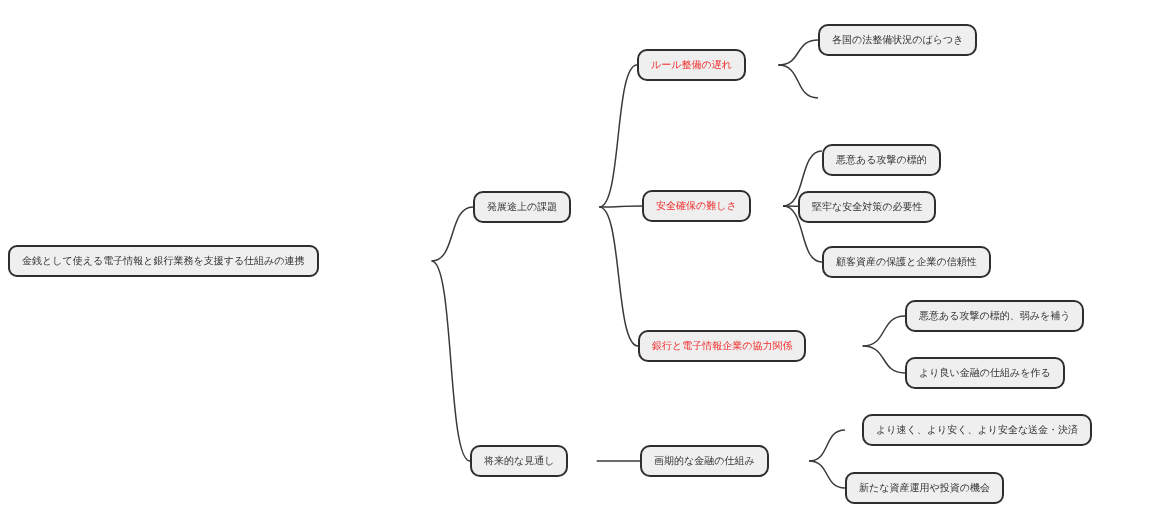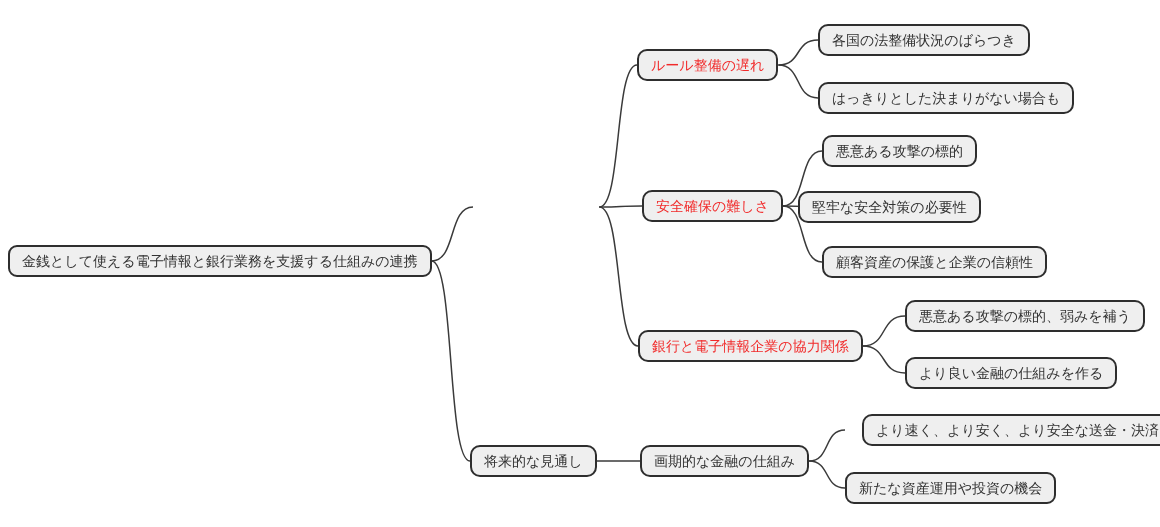--- a/index.html
+++ b/index.html
@@ -28,21 +28,21 @@
   }
   .node {
     position: absolute;
     box-sizing: border-box;
     height: 32px;
     line-height: 28px;
     padding: 0 12px;
     background: var(--node-fill, #efefef);
     border: 2px solid var(--node-border, #2e2e2e);
     border-radius: 10px;
-    font-size: 14px;
+    font-size: 10px;
     color: var(--text-color, #333333);
     white-space: nowrap;
     cursor: pointer;
     user-select: none;
   }
   .node.accent {
     color: var(--highlight, #f12b2b);
   }
 </style>
 </head>
@@ -63,36 +63,36 @@
       <path d="M782.984375,206 C806.39375,206 798.590625,207 822,207"></path>
       <path d="M782.984375,206 C806.39375,206 798.590625,262 822,262"></path>
       <path d="M862.65625,346 C888.0625,346 879.59375,316 905,316"></path>
       <path d="M862.65625,346 C888.0625,346 879.59375,373 905,373"></path>
       <path d="M808.984375,461 C830.59375,461 823.390625,430 845,430"></path>
       <path d="M808.984375,461 C830.59375,461 823.390625,488 845,488"></path>
     </svg>
 
   <div class="node" style="left:8px; top:245px;border-radius:9px;">金銭として使える電子情報と銀行業務を支援する仕組みの連携</div>
 
+  <div class="node" style="left:473px; top:191px;">発展途上の課題</div>
 
   <div class="node" style="left:470px; top:445px;">将来的な見通し</div>
 
   <div class="node accent" style="left:637px; top:49px;">ルール整備の遅れ</div>
 
   <div class="node accent" style="left:642px; top:190px;">安全確保の難しさ</div>
 
   <div class="node accent" style="left:638px; top:330px;">銀行と電子情報企業の協力関係</div>
 
   <div class="node" style="left:640px; top:445px;">画期的な金融の仕組み</div>
 
   <div class="node" style="left:818px; top:24px;">各国の法整備状況のばらつき</div>
 
-  <div class="node" style="left:818px; top:82px;">はっきりとした決まりがない場合も</div>
 
-  <div class="node" style="left:822px; top:135px;">悪意ある攻撃の標的</div>
+  <div class="node" style="left:822px; top:144px;">悪意ある攻撃の標的</div>
 
   <div class="node" style="left:798px; top:191px;">堅牢な安全対策の必要性</div>
 
   <div class="node" style="left:822px; top:246px;text-align:right;">顧客資産の保護と企業の信頼性</div>
 
   <div class="node" style="left:905px; top:300px;">悪意ある攻撃の標的、弱みを補う</div>
 
   <div class="node" style="left:905px; top:357px;">より良い金融の仕組みを作る</div>
 
   <div class="node" style="left:845px; top:414px;margin-left:17px;">より速く、より安く、より安全な送金・決済</div>

